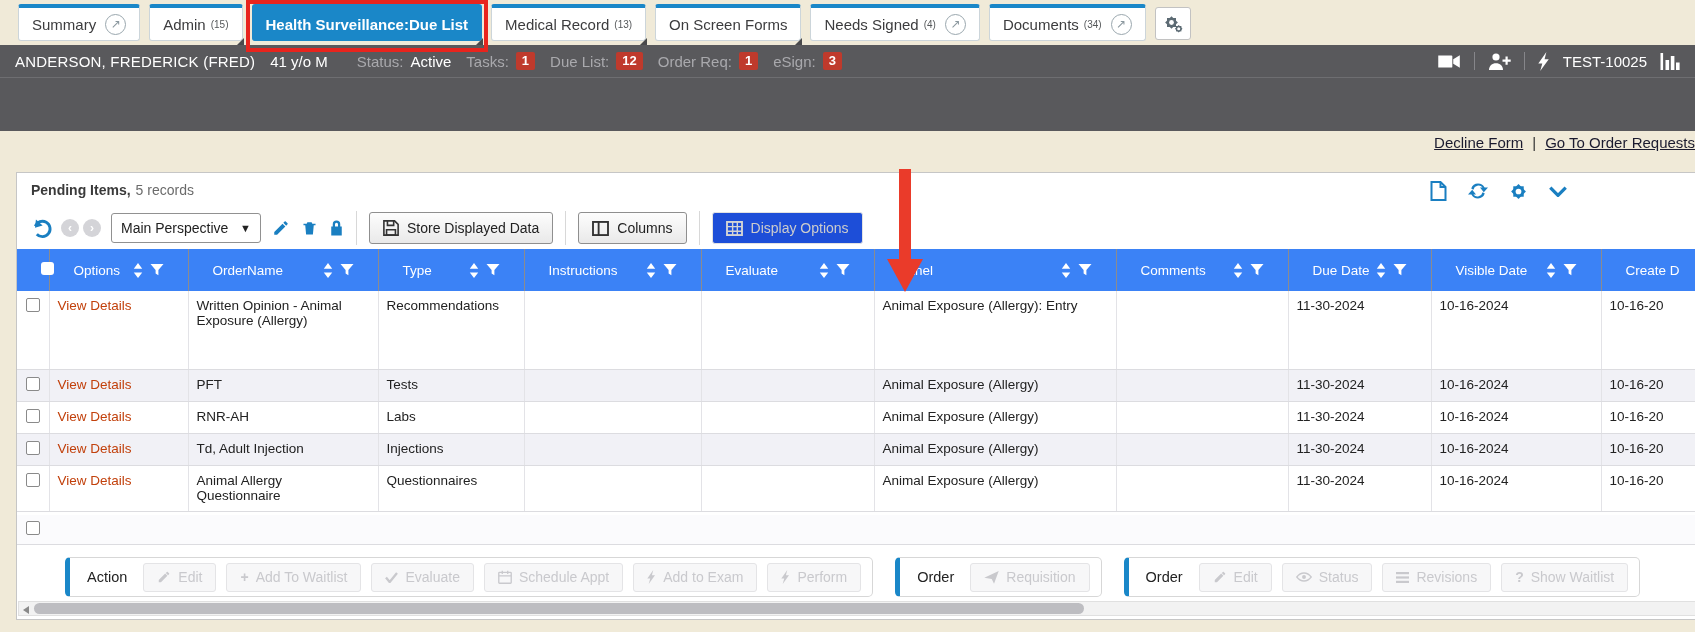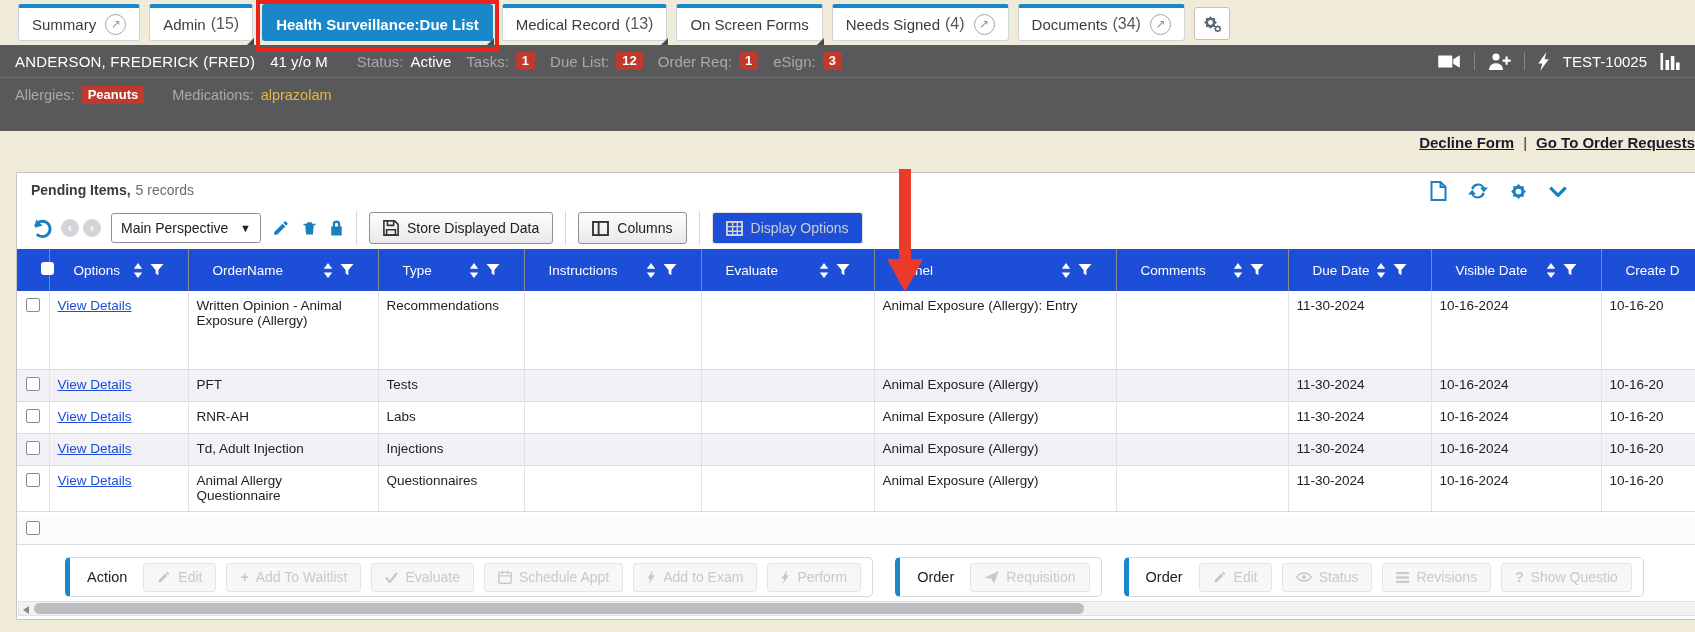--- a/index.html
+++ b/index.html
@@ -3,21 +3,21 @@
 <meta charset="utf-8">
 <style>
   * { margin:0; padding:0; box-sizing:border-box; }
   body { font-family:"Liberation Sans", sans-serif; background:#e8e3d2; }
   .screen { position:relative; width:1695px; height:632px; overflow:hidden; background:#f0ead8; }
 
   
   .tabbar { position:absolute; top:4px; left:18px; display:flex; gap:9px; align-items:flex-start; z-index:5; }
   .tab { position:relative; background:#fff; border:1px solid #ccd5da; border-top:4px solid #1a87c8; border-radius:3px;
          height:37px; display:flex; align-items:center; padding:0 13px; font-size:15px; color:#3c3c3e; cursor:pointer; white-space:nowrap; }
-  .tab .count { font-size:16px; color:#55585a; margin-left:5px; }
+  .tab .count { font-size:10px; color:#55585a; margin-left:5px; }
   .tab.active { background:#1a87c8; border-color:#1a87c8; color:#fff; font-weight:bold; }
   .tab.active::after { content:""; position:absolute; left:-7px; right:-7px; top:-8px; bottom:-12px;
          border:4px solid #e8241d; pointer-events:none; }
   .ext { width:21px; height:21px; border:1px solid #9aa7ae; border-radius:50%; display:flex; align-items:center;
          justify-content:center; color:#8b989f; font-size:12px; margin-left:9px; flex:none; }
   .fold { position:absolute; right:-2px; bottom:-5px; width:0; height:0;
           border-left:7px solid transparent; border-bottom:7px solid #4a4a4c; }
   .gears-btn { height:33px; width:36px; margin-top:3px; background:#fff; border:1px solid #c2c2c2; border-radius:3px;
          display:flex; align-items:center; justify-content:center; cursor:pointer; }
 
@@ -31,21 +31,21 @@
   .pb-right { margin-left:auto; display:flex; align-items:center; gap:13px; }
   .vdiv { width:1px; height:18px; background:#86868a; }
 
   .patient-details { position:absolute; top:77px; left:0; right:0; height:54px; background:#59595c;
          border-top:1px solid #6e6e71; color:#fff; font-size:14.5px; padding:5px 15px; }
   .pd-line { display:flex; gap:28px; align-items:center; height:23px; }
   .med { color:#e9b838; }
 
   
   .links-row { position:absolute; top:134px; right:0; font-size:15px; display:flex; gap:9px; align-items:center; z-index:2;}
-  .links-row a { color:#1b1b2f; text-decoration:underline; cursor:pointer; white-space:nowrap;font-weight:bold; }
+  .links-row a { color:#1b1b2f; text-decoration:underline; cursor:pointer; white-space:nowrap; }
   .links-row .sep { color:#333; text-decoration:none; }
 
   
   .panel { position:absolute; top:172px; left:16px; width:1690px; height:448px; background:#fff;
            border:1px solid #c6c6c6; }
   .panel-head { position:absolute; top:0; left:0; right:0; height:34px; display:flex; align-items:center; padding:0 14px; }
   .ph-title { font-weight:bold; color:#3a3a3a; font-size:14px; }
   .ph-records { color:#6b6b6b; font-size:14px; margin-left:5px; }
   .ph-icons { position:absolute; right:138px; top:8px; display:flex; gap:21px; align-items:center; }
   .ph-icons > span { cursor:pointer; display:flex; }
@@ -60,29 +60,29 @@
   .select .car { font-size:11px; color:#222; }
   .tb-ic { margin-left:11px; cursor:pointer; display:flex; }
   .tb-sep { width:1px; height:34px; background:#d8d8d8; margin:0 12px; }
   .btn { height:32px; display:flex; align-items:center; gap:8px; padding:0 13px; border:1px solid #8f8f8f; border-radius:3px;
          background:linear-gradient(#fdfdfd,#e9e9e9); font-size:14px; color:#222; cursor:pointer; white-space:nowrap; }
   .btn.disabled { border-color:#e2e2e2; background:#1d4ed8; color:#ccc; }
 
   
   .table-clip { position:absolute; top:76px; left:0; width:1688px; overflow:hidden; }
   table { border-collapse:collapse; table-layout:fixed; width:1800px; font-size:13.5px; }
-  thead th { background:#1d4ed8; color:#fff; font-weight:normal; height:42px; border-left:1px solid #8b8b8e;
+  thead th { background:#3b82f6; color:#fff; font-weight:normal; height:42px; border-left:1px solid #8b8b8e;
              text-align:left; padding:0 24px; }
   thead th:first-child { border-left:none; }
   .th-inner { display:flex; align-items:center; justify-content:space-between; gap:4px; }
   .th-icons { display:flex; align-items:center; gap:7px; flex:none; }
   .th-icons span { display:flex; cursor:pointer; }
   tbody td { vertical-align:top; padding:7px 8px; border-bottom:1px solid #dcdce0; border-right:1px solid #e3e3e7; color:#222; }
   tbody tr.alt { background:#f1f1f6; }
-  .vd { color:#1d4ed8; text-decoration:underline; cursor:pointer; }
+  .vd { color:#c2410c; cursor:pointer; }
   .cb { width:14px; height:14px; border:1px solid #8a8a8a; border-radius:2px; background:#fff; display:inline-block; cursor:pointer; }
   .hdr-cb { width:13px; height:13px; background:#fff; border-radius:3px; display:inline-block; cursor:pointer; }
 
   .empty-row { position:absolute; top:342px; left:0; width:1688px; height:30px; border-bottom:1px solid #dcdce0;
                background:#fbfbfd; padding:6px 9px; }
 
   
   .action-row { position:absolute; top:384px; left:48px; display:flex; gap:22px; white-space:nowrap; }
   .abar { display:flex; align-items:center; gap:10px; background:#fff; border:1px solid #d7d7d7; border-left:5px solid #1a87c8;
           border-radius:5px; padding:4px 11px; height:40px; }
@@ -207,30 +207,20 @@
           <rect x="5.5" y="7" width="3.6" height="10"></rect>
               <rect x="10.8" y="3" width="3.6" height="14"></rect>
               <rect x="16" y="9.5" width="3.6" height="7.5"></rect>
             </g>
           </svg>
       </span>
     </span>
   </div>
 
   <div class="patient-details">
-    <div class="pd-line">
-      <span class="grp">
-        <span class="dim">Allergies:</span>
-        <span class="badge">Peanuts</span>
-      </span>
-      <span class="grp">
-        <span class="dim">Medications:</span>
-        <span class="med">alprazolam</span>
-      </span>
-    </div>
   </div>
 
   <div class="links-row">
     <a>Decline Form</a>
     <span class="sep">|</span>
     <a>Go To Order Requests</a>
   </div>
 
   <div class="panel">
 
@@ -667,21 +657,21 @@
                   <rect y="0" width="13" height="2.2"></rect>
                   <rect y="4.4" width="13" height="2.2"></rect>
                   <rect y="8.8" width="13" height="2.2"></rect>
                 </g>
               </svg>
             </span>
           <span>Revisions</span>
         </button>
         <button class="dbtn">
           <span class="q">?</span>
-          <span>Show Questio</span>
+          <span>Show Waitlist</span>
         </button>
       </div>
     </div>
 
     <div class="hscroll">
       <span class="hs-arrow"></span>
       <span class="hs-thumb"></span>
     </div>
   </div>
 

